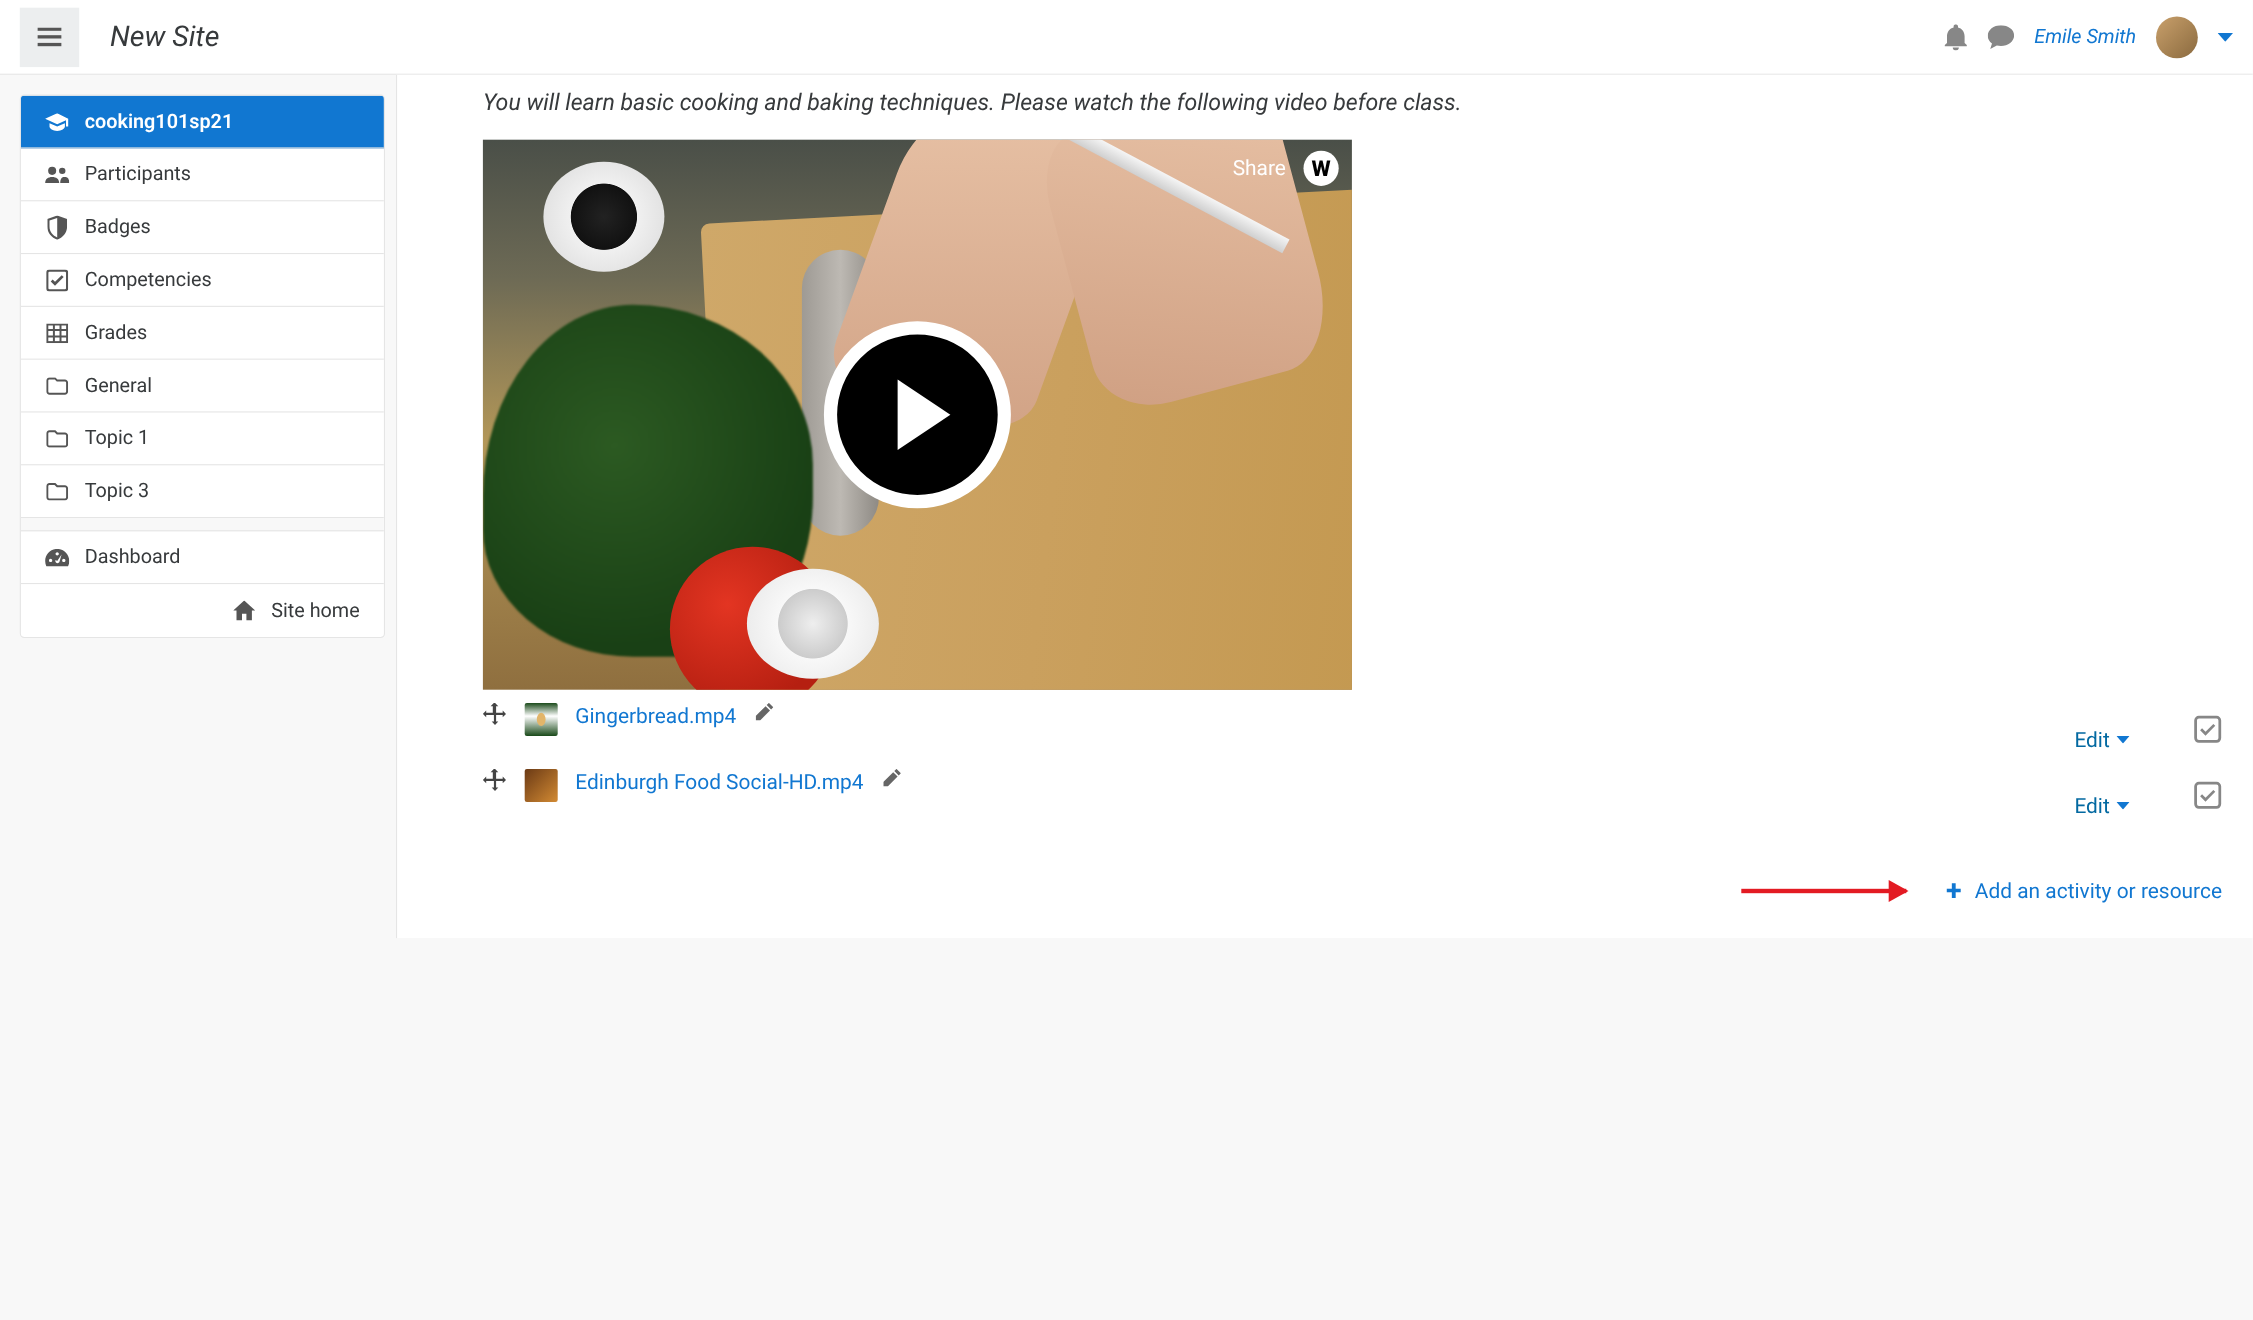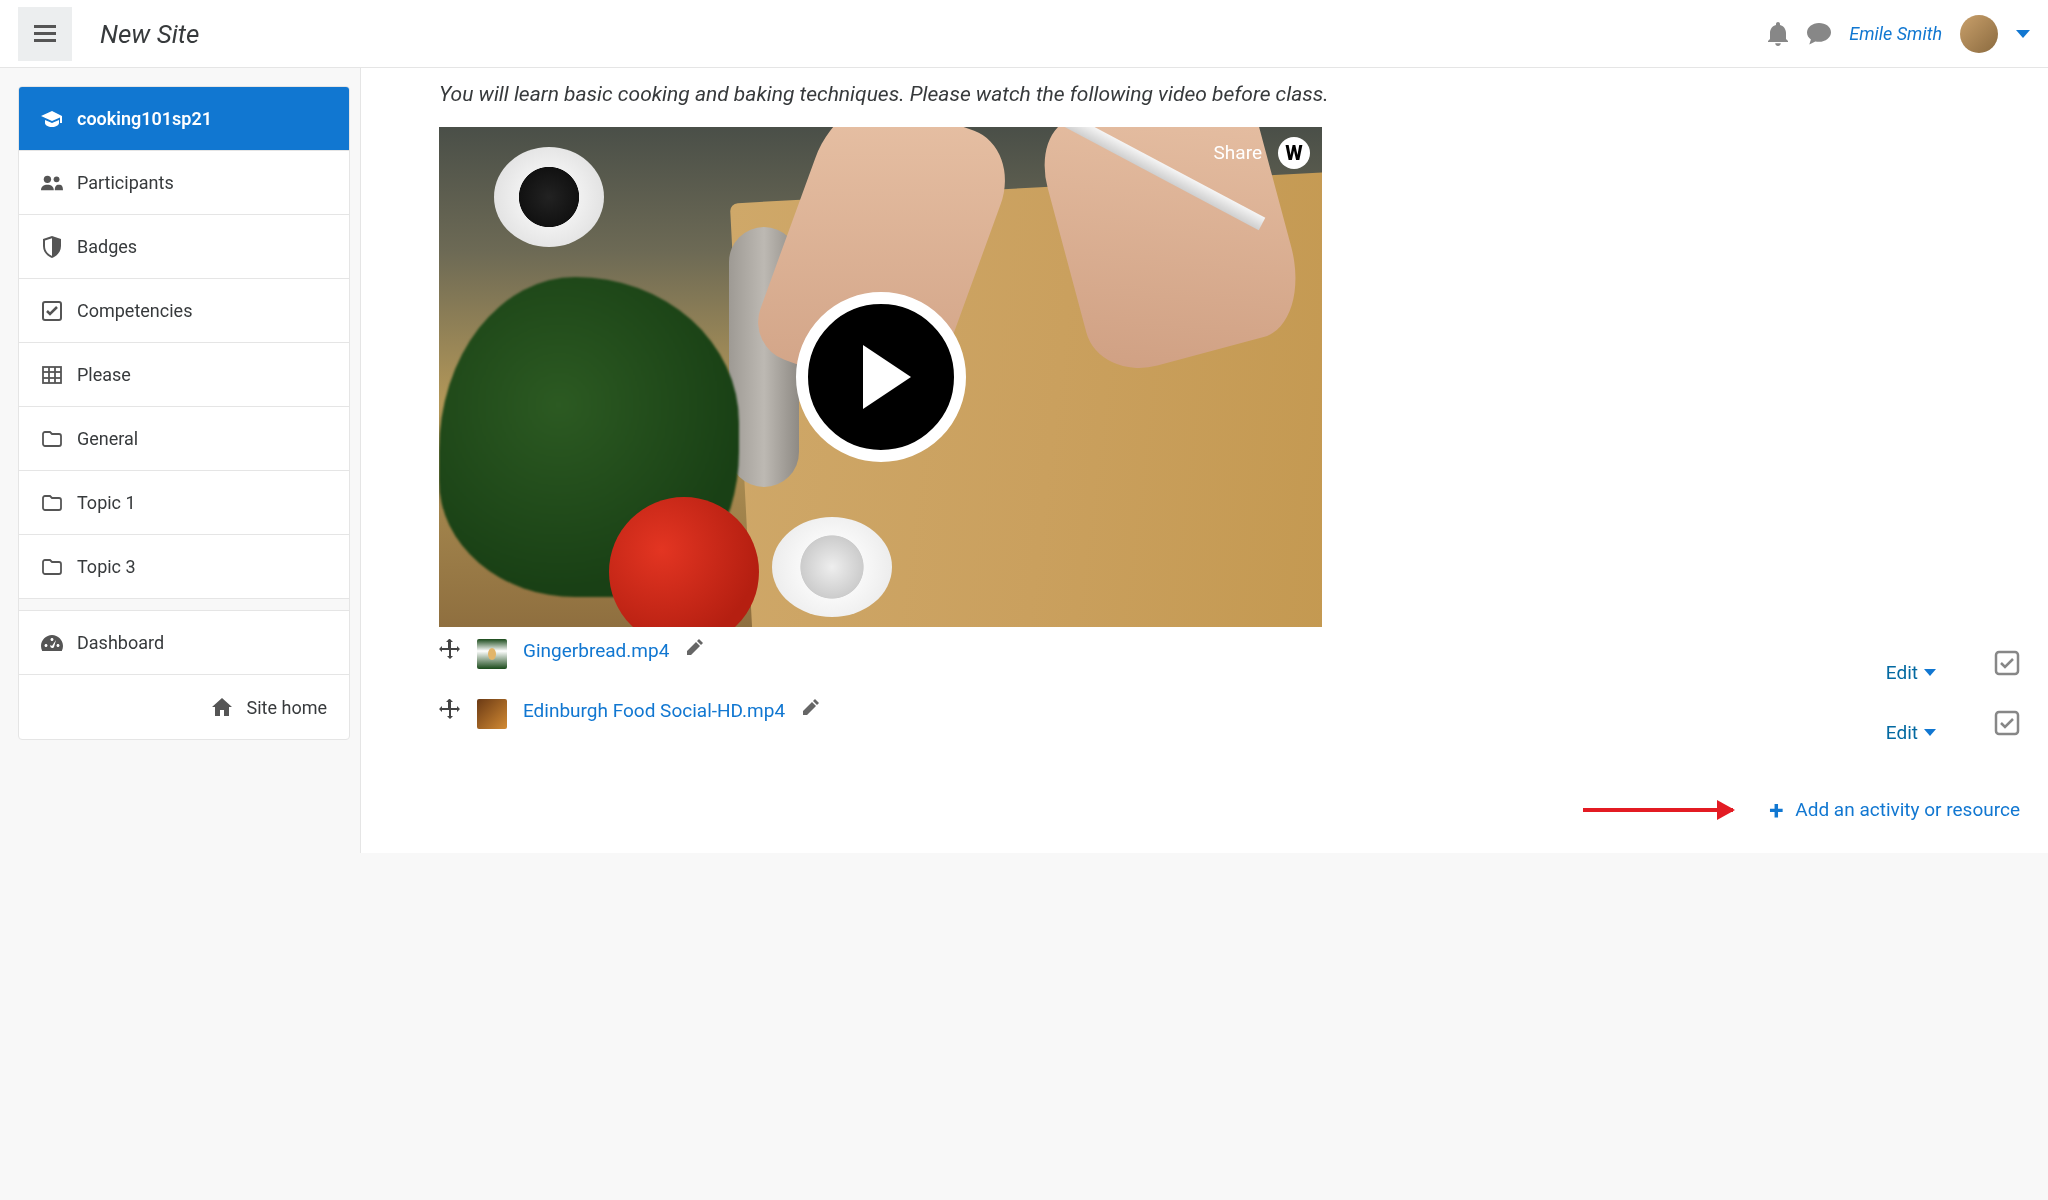--- a/index.html
+++ b/index.html
@@ -8,29 +8,29 @@
 .hamburger-btn { width: 54px; height: 54px; background: #eceeef; display: flex; align-items: center; justify-content: center; cursor: pointer; }
 .brand { font-size: 26px; color: #373a3c; margin-left: 28px; font-weight: 400; }
 .topbar-right { margin-left: auto; display: flex; align-items: center; gap: 18px; }
 .top-icon { color: #878787; cursor: pointer; }
 .user-name { color: #1177d1; font-size: 18px; cursor: pointer; }
 .avatar { width: 38px; height: 38px; border-radius: 50%; background: linear-gradient(135deg,#c9a06b 0%,#8a6a3f 100%); cursor: pointer; }
 .caret-down { color: #1177d1; cursor: pointer; }
 .layout { display: flex; }
 .sidebar { width: 360px; padding: 18px 10px 18px 18px; }
 .sidebar-panel { background: #fff; border: 1px solid #e5e5e5; border-radius: 4px; overflow: hidden; }
-.side-item { display: flex; align-items: center; height: 64px; padding: 0 22px; border-bottom: 1px solid #e5e5e5; cursor: pointer; font-size: 18px; color: #373a3c; gap: 14px; }
+.side-item { display: flex; align-items: center; height: 48px; padding: 0 22px; border-bottom: 1px solid #e5e5e5; cursor: pointer; font-size: 18px; color: #373a3c; gap: 14px; }
 .side-item:last-child { border-bottom: none; justify-content: flex-end; }
 .side-item.active { background: #1177d1; color: #fff; font-weight: 600; }
 .side-item.active .side-icon { color: #fff; }
 .side-icon { width: 22px; display: flex; justify-content: center; color: #555; flex-shrink: 0; }
 .side-gap { height: 12px; background: #f8f8f8; border-bottom: 1px solid #e5e5e5; }
 .main { flex: 1; padding: 0 28px 28px 78px; background: #fff; border-left: 1px solid #e5e5e5; }
 .desc { font-size: 21px; line-height: 1.55; color: #373a3c; margin: 10px 0 16px 0; max-width: 960px; font-style: italic; }
-.video { position: relative; width: 883px; height: 500px; background: linear-gradient(180deg,#4a4f48 0%,#6d6a55 25%,#b39758 55%,#8f6f3f 100%); overflow: hidden; padding-left: 48px; }
+.video { position: relative; width: 790px; height: 500px; background: linear-gradient(180deg,#4a4f48 0%,#6d6a55 25%,#b39758 55%,#8f6f3f 100%); overflow: hidden; padding-left: 48px; }
 .veg-green { position: absolute; left: 0; top: 150px; width: 300px; height: 320px; background: radial-gradient(circle at 40% 40%, #2c5a22 0%, #194015 70%); border-radius: 50% 60% 40% 50%/60% 50% 50% 40%; filter: blur(1px); }
 .tomato { position: absolute; left: 170px; bottom: -20px; width: 150px; height: 150px; background: radial-gradient(circle at 35% 35%, #e33522 0%, #b51f11 70%); border-radius: 50%; }
 .bowl1 { position: absolute; left: 55px; top: 20px; width: 110px; height: 100px; border-radius: 50%; background: radial-gradient(circle at 50% 50%,#222 0%,#111 40%,#f0f0f0 41%,#d8d8d8 100%); }
 .bowl2 { position: absolute; right: 430px; bottom: 10px; width: 120px; height: 100px; border-radius: 50%; background: radial-gradient(circle at 50% 50%,#eee 0%,#ccc 40%,#f8f8f8 41%,#e5e5e5 100%); }
 .board { position: absolute; right: -40px; top: 60px; width: 620px; height: 480px; background: linear-gradient(100deg,#cfa869 0%,#caa05e 50%,#c3984f 100%); transform: rotate(-3deg); border-radius: 8px; }
 .sharpener { position: absolute; left: 290px; top: 100px; width: 70px; height: 260px; background: linear-gradient(90deg,#9e9a94 0%,#bdb9b3 50%,#8e8a84 100%); border-radius: 35px; }
 .hand1 { position: absolute; left: 350px; top: -20px; width: 190px; height: 280px; background: linear-gradient(160deg,#e8c2a6 0%,#d0a184 100%); border-radius: 60px 50px 90px 40px/80px 60px 50px 40px; transform: rotate(20deg); }
 .hand2 { position: absolute; right: 40px; top: -30px; width: 220px; height: 260px; background: linear-gradient(200deg,#e8c2a6 0%,#cf9f82 100%); border-radius: 40px 80px 50px 60px/60px 40px 80px 50px; transform: rotate(-15deg); }
 .knife { position: absolute; right: 60px; top: 90px; width: 380px; height: 14px; background: linear-gradient(180deg,#f5f5f5 0%,#cfcfcf 100%); transform: rotate(28deg); transform-origin: right center; }
 .play-circle { position: absolute; left: 50%; top: 50%; width: 170px; height: 170px; margin-left: -85px; margin-top: -85px; border-radius: 50%; background: #000; border: 12px solid #fff; display: flex; align-items: center; justify-content: center; cursor: pointer; }
@@ -129,21 +129,21 @@
       <div class="side-item">
         <span class="side-icon">
           <svg width="20" height="18" viewBox="0 0 20 18" fill="none" stroke="#555" stroke-width="1.8">
               <rect x="1" y="1" width="18" height="16"></rect>
               <line x1="1" y1="6" x2="19" y2="6"></line>
               <line x1="1" y1="12" x2="19" y2="12"></line>
               <line x1="7" y1="1" x2="7" y2="17"></line>
               <line x1="13" y1="1" x2="13" y2="17"></line>
             </svg>
         </span>
-        <span>Please</span>
+        <span>Grades</span>
       </div>
       <div class="side-item">
         <span class="side-icon">
           <svg width="20" height="16" viewBox="0 0 20 16" fill="none" stroke="#555" stroke-width="1.8">
               <path d="M1 3c0-1 .8-2 2-2h5l2 2h7c1 0 2 1 2 2v8c0 1-1 2-2 2H3c-1 0-2-1-2-2V3z"></path>
             </svg>
         </span>
         <span>General</span>
       </div>
       <div class="side-item">

